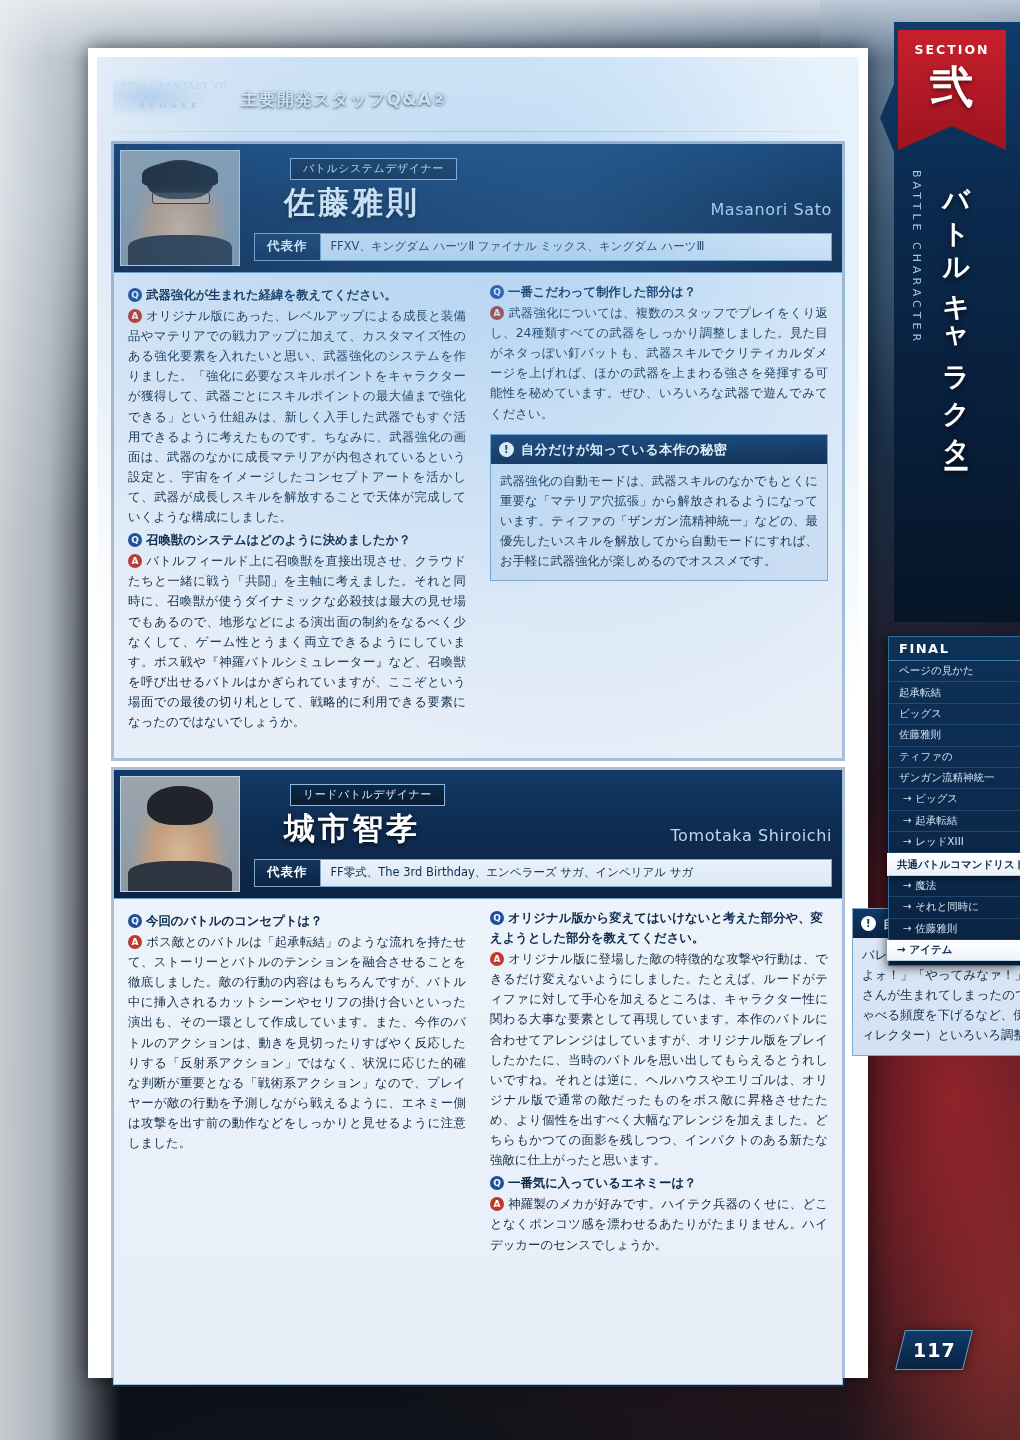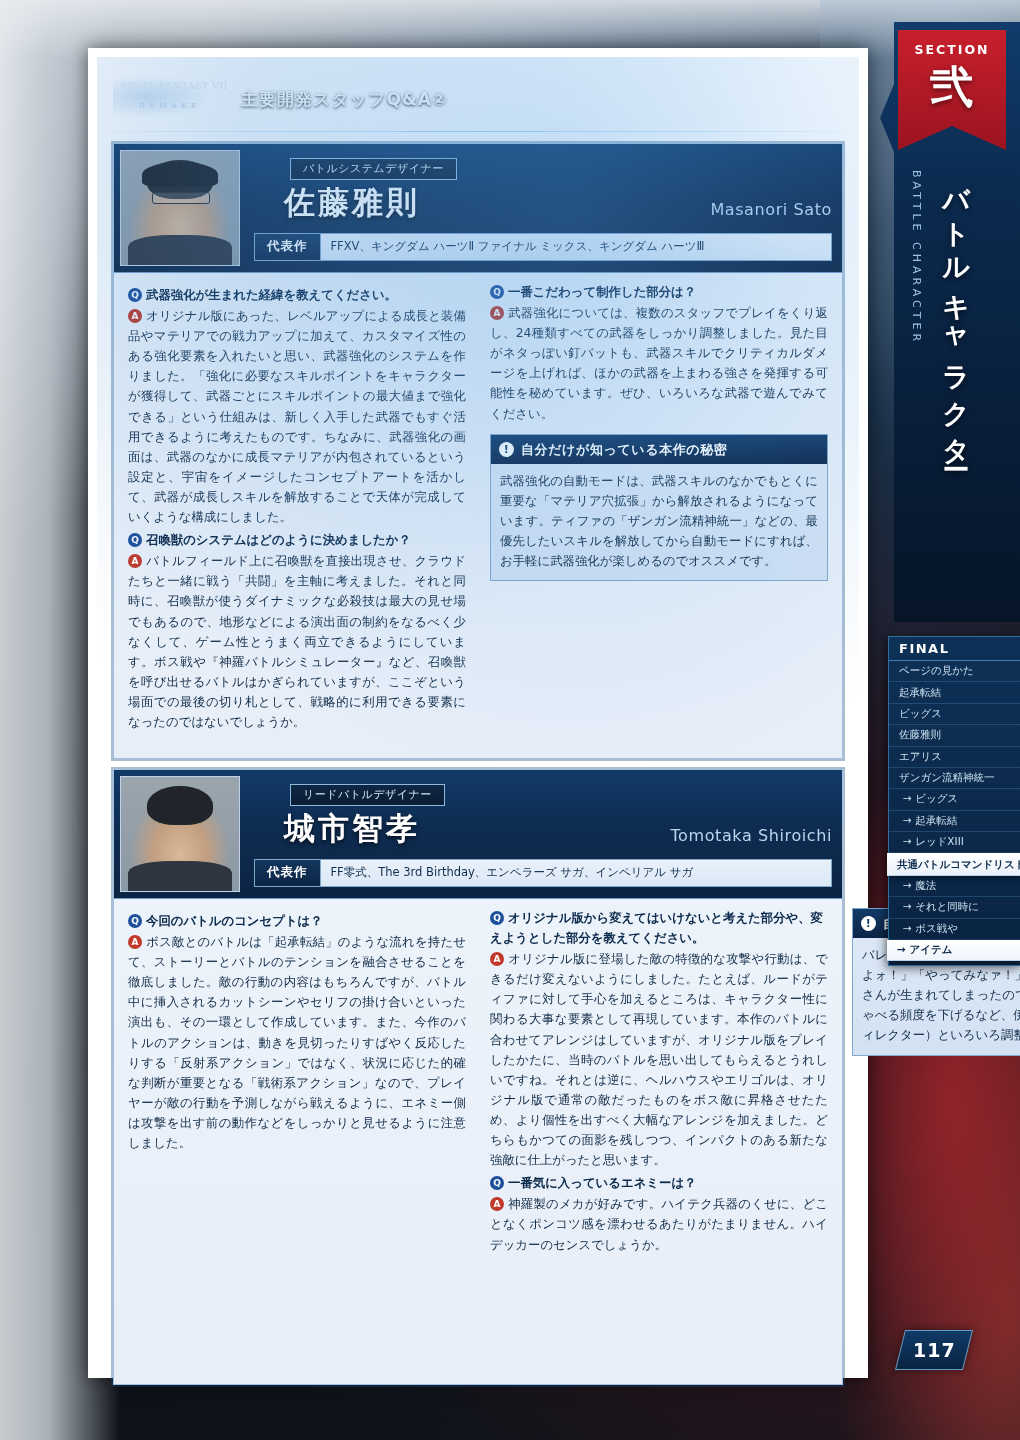--- a/index.html
+++ b/index.html
@@ -590,27 +590,27 @@
   <div class="section-vert-en">BATTLE CHARACTER</div>
   <div class="section-vert-jp">バトルキャラクター</div>
 </div>
 
 <div class="index-panel">
   <div class="index-title">FINAL</div>
   <div class="index-item">ページの見かた</div>
   <div class="index-item">起承転結</div>
   <div class="index-item">ビッグス</div>
   <div class="index-item">佐藤雅則</div>
-  <div class="index-item">エアリス</div>
+  <div class="index-item">ティファの</div>
   <div class="index-item">ザンガン流精神統一</div>
   <div class="index-item sub">→ ビッグス</div>
   <div class="index-item sub">→ 起承転結</div>
   <div class="index-item sub">→ レッドXIII</div>
   <div class="index-item current">共通バトルコマンドリスト</div>
   <div class="index-item sub">→ 魔法</div>
   <div class="index-item sub">→ それと同時に</div>
-  <div class="index-item sub">→ ボス戦や</div>
+  <div class="index-item sub">→ 佐藤雅則</div>
   <div class="index-item current2">→ アイテム</div>
 </div>
 
 <div class="page-number">
   <span>117</span>
 </div>
 
 </body></html>

